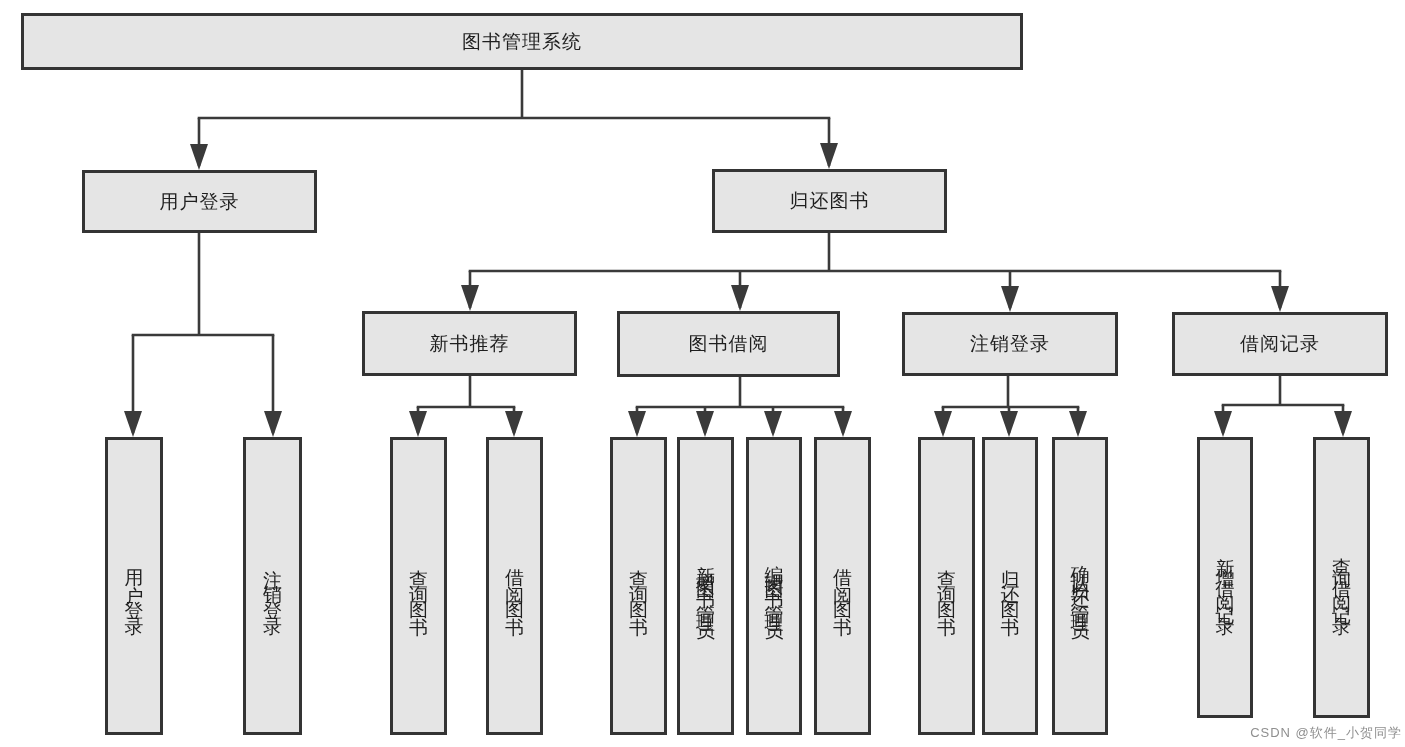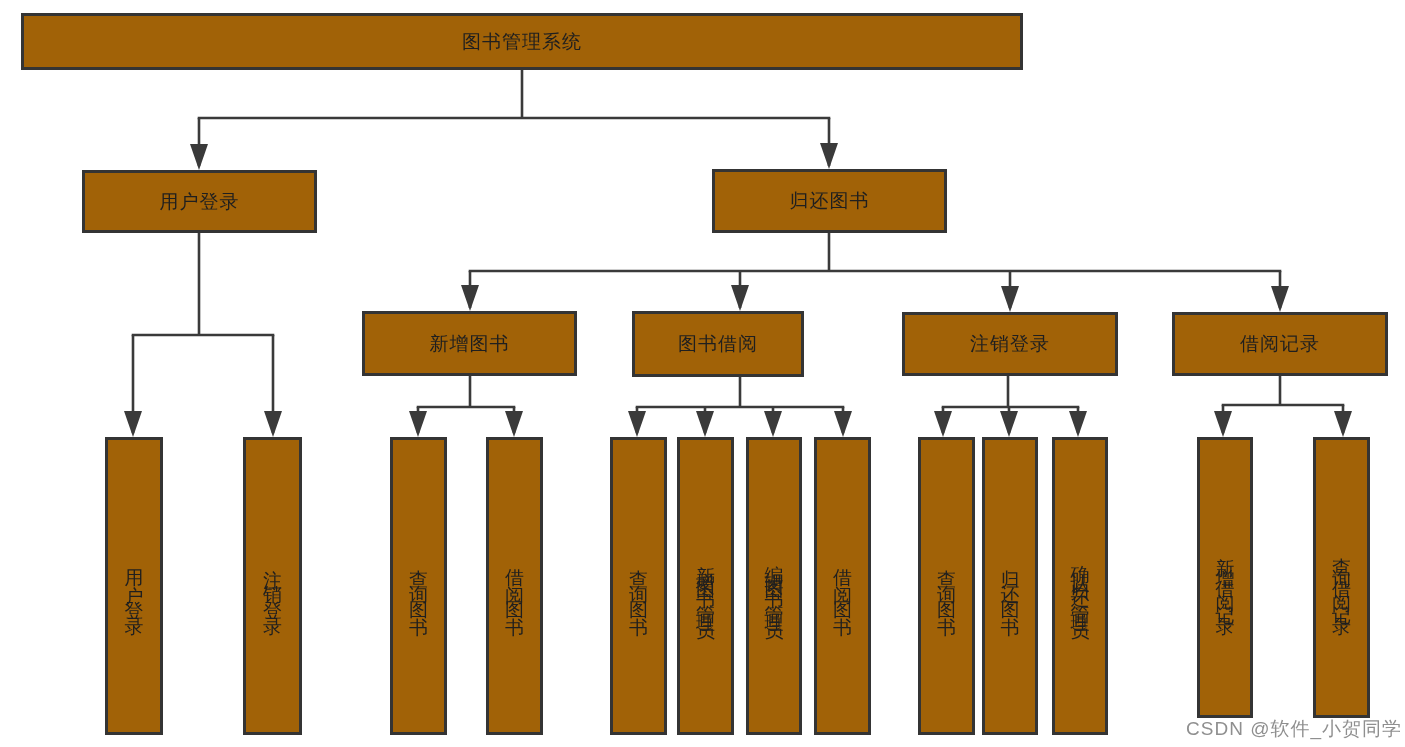--- a/index.html
+++ b/index.html
@@ -17,21 +17,21 @@
   }
   #wires {
     position: absolute;
     inset: 0;
     width: 1405px;
     height: 747px;
   }
   .node {
     position: absolute;
     box-sizing: border-box;
-    background: #a16207;
+    background: #e5e5e5;
     border: 3px solid #343434;
     display: flex;
     align-items: center;
     justify-content: center;
     color: #1f1f1f;
     font-size: 19px;
     letter-spacing: 1px;
     text-align: center;
     white-space: nowrap;
   }
@@ -40,21 +40,21 @@
     text-orientation: mixed;
     white-space: nowrap;
   }
   .ls4 span { letter-spacing: 16px; }
   .ls6 span { letter-spacing: 12px; }
   .ls9 span { letter-spacing: 8px; font-size: 19px; }
   .wm {
     position: absolute;
     right: 3px;
     bottom: 5px;
-    font-size: 19px;
+    font-size: 13px;
     color: #8f8f8f;
     letter-spacing: 1px;
     white-space: nowrap;
   }
   svg line {
     stroke: #3a3a3a;
     stroke-width: 2.6;
   }
   svg polygon {
     fill: #3a3a3a;
@@ -133,23 +133,23 @@
   </div>
 
   <div class="node" style="left:82px; top:170px; width:235px; height:63px;">
     <span>用户登录</span>
   </div>
   <div class="node" style="left:712px; top:169px; width:235px; height:64px;">
     <span>归还图书</span>
   </div>
 
   <div class="node" style="left:362px; top:311px; width:215px; height:65px;">
-    <span>新增图书</span>
-  </div>
-  <div class="node" style="left:632px; top:311px; width:172px; height:66px;">
+    <span>新书推荐</span>
+  </div>
+  <div class="node" style="left:617px; top:311px; width:223px; height:66px;">
     <span>图书借阅</span>
   </div>
   <div class="node" style="left:902px; top:312px; width:216px; height:64px;">
     <span>注销登录</span>
   </div>
   <div class="node" style="left:1172px; top:312px; width:216px; height:64px;text-align:center;">
     <span>借阅记录</span>
   </div>
 
   <div class="node vert ls4" style="left:105px; top:437px; width:58px; height:298px;">

